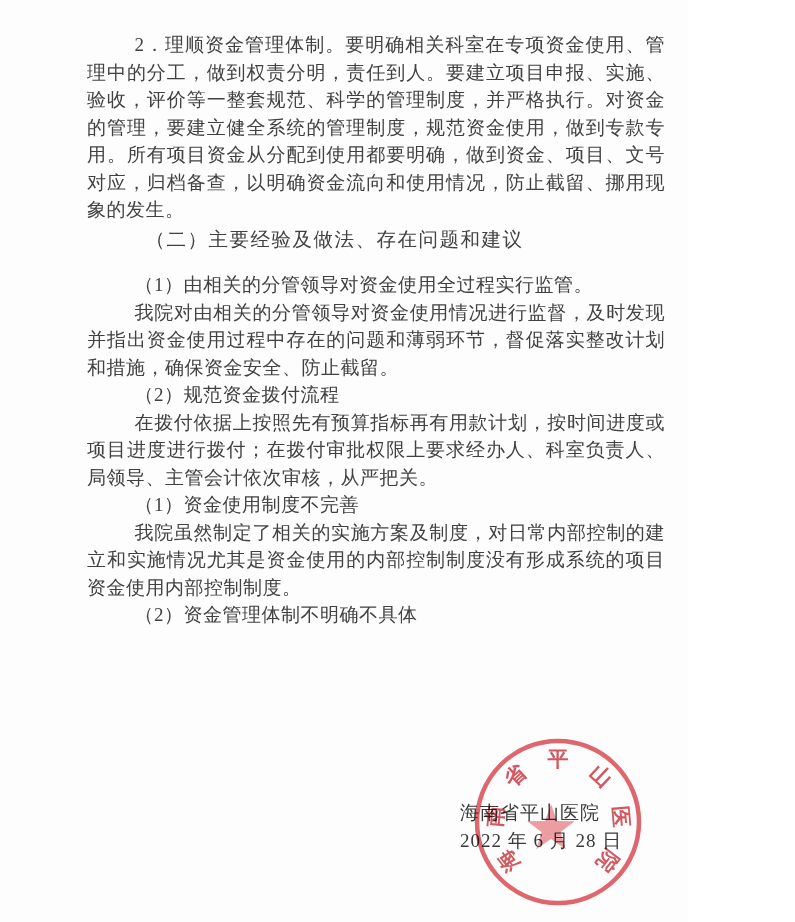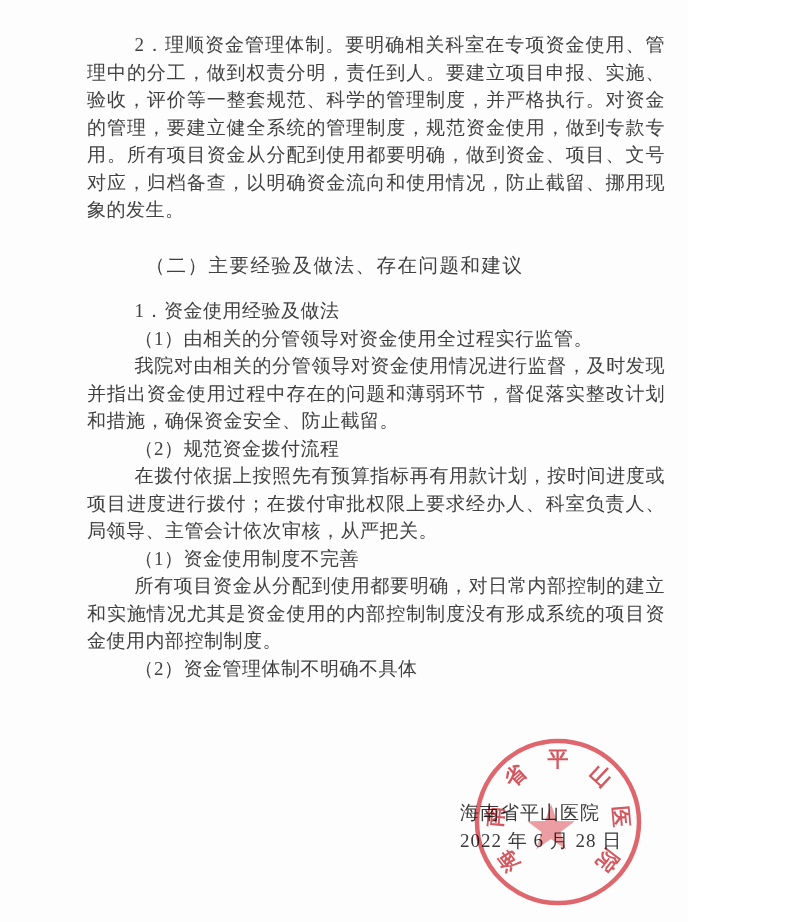--- a/index.html
+++ b/index.html
@@ -32,21 +32,21 @@
     text-align: justify;
   }
   .p-body {
     text-indent: 2.5em;
   }
   .h-section {
     font-size: 19.5px;
     font-weight: normal;
     letter-spacing: 1.5px;
     text-indent: 3em;
-    margin-top: 28px;
+    margin-top: 2px;
     margin-bottom: 18px;
   }
   .p-item {
     text-indent: 2.5em;
   }
   .signature {
     position: absolute;
     left: 460px;
     top: 799px;
     font-size: 19px;
@@ -97,27 +97,26 @@
   .partial-dot { fill: var(--partial-seal-red); opacity: 0.7; }
 </style>
 </head>
 <body>
 
 <div class="page">
 
   <div class="content">
     <p class="p-body">2．理顺资金管理体制。要明确相关科室在专项资金使用、管理中的分工，做到权责分明，责任到人。要建立项目申报、实施、验收，评价等一整套规范、科学的管理制度，并严格执行。对资金的管理，要建立健全系统的管理制度，规范资金使用，做到专款专用。所有项目资金从分配到使用都要明确，做到资金、项目、文号对应，归档备查，以明确资金流向和使用情况，防止截留、挪用现象的发生。</p>
     <h3 class="h-section">（二）主要经验及做法、存在问题和建议</h3>
-    <p class="p-item">1．资金使用经验及做法</p>
     <p class="p-item">（1）由相关的分管领导对资金使用全过程实行监管。</p>
     <p class="p-body">我院对由相关的分管领导对资金使用情况进行监督，及时发现并指出资金使用过程中存在的问题和薄弱环节，督促落实整改计划和措施，确保资金安全、防止截留。</p>
     <p class="p-item">（2）规范资金拨付流程</p>
     <p class="p-body">在拨付依据上按照先有预算指标再有用款计划，按时间进度或项目进度进行拨付；在拨付审批权限上要求经办人、科室负责人、局领导、主管会计依次审核，从严把关。</p>
     <p class="p-item">（1）资金使用制度不完善</p>
-    <p class="p-body">所有项目资金从分配到使用都要明确，对日常内部控制的建立和实施情况尤其是资金使用的内部控制制度没有形成系统的项目资金使用内部控制制度。</p>
+    <p class="p-body">我院虽然制定了相关的实施方案及制度，对日常内部控制的建立和实施情况尤其是资金使用的内部控制制度没有形成系统的项目资金使用内部控制制度。</p>
     <p class="p-item">（2）资金管理体制不明确不具体</p>
   </div>
 
   <div class="signature">
     <div>海南省平山医院</div>
     <div>2022 年 6 月 28 日</div>
   </div>
 
   <svg class="seal-layer" viewBox="0 0 795 922" xmlns="http://www.w3.org/2000/svg">
 

